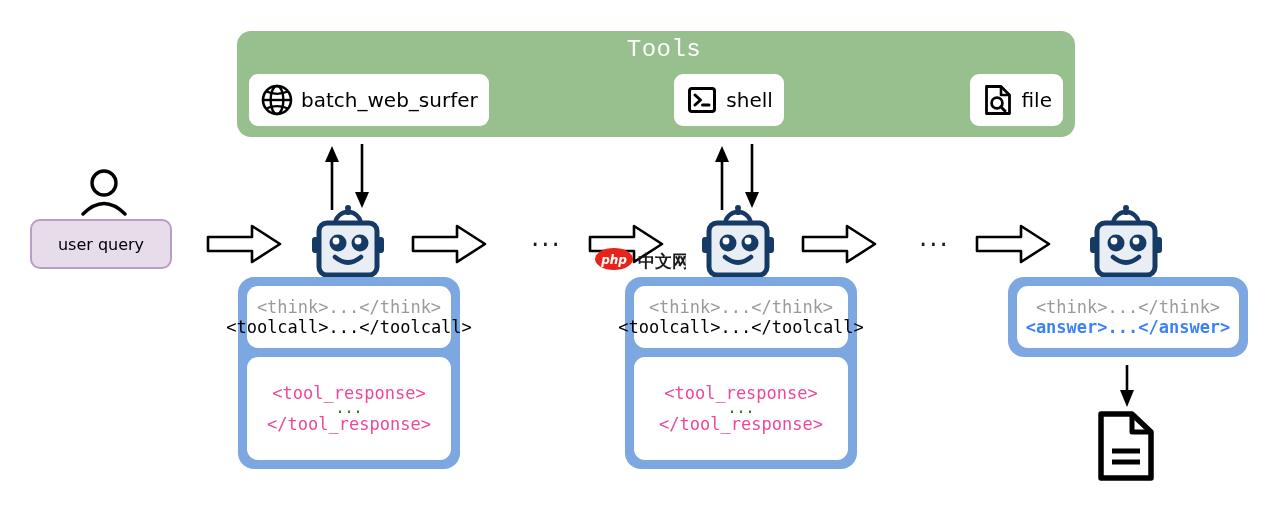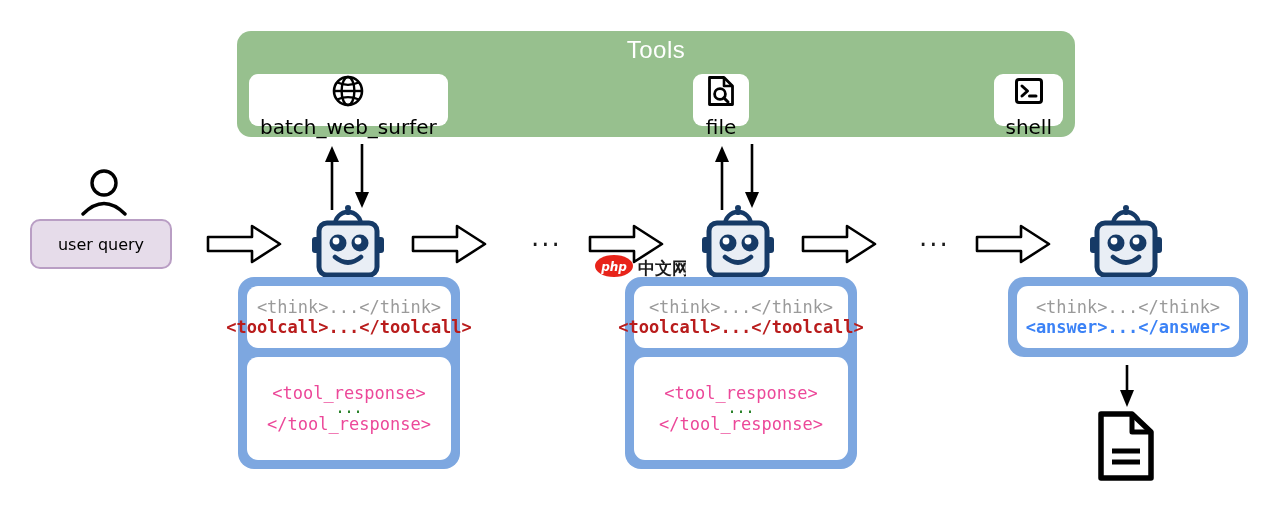--- a/index.html
+++ b/index.html
@@ -25,46 +25,46 @@
     top: 31px;
     width: 838px;
     height: 106px;
     background: #97c08e;
     border-radius: 14px;
     box-sizing: border-box;
   }
   .tools-title {
     position: absolute;
     top: 5px;
-    left: 0;
+    left: 8px;
     width: 100%;
     text-align: center;
     color: #ffffff;
     font-size: 24px;
     letter-spacing: 0.5px;
-    font-family: Liberation Sans, sans-serif;
+    font-family: Liberation Mono, monospace;
   }
   .tools-row {
     position: absolute;
     left: 12px;
     right: 12px;
     top: 43px;
     height: 52px;
     display: flex;
     flex-direction: row;
     align-items: center;
     justify-content: space-between;
     gap: 9px;
   }
   .tool-chip {
     background: #ffffff;
     border-radius: 9px;
     height: 52px;
     display: flex;
-    flex-direction: column;
+    flex-direction: row;
     align-items: center;
     padding: 0 11px;
     gap: 7px;
     box-sizing: border-box;
   }
   .tool-label {
     font-size: 20px;
     color: #000000;
     white-space: nowrap;
     font-family: "DejaVu Sans", sans-serif;
@@ -155,21 +155,21 @@
     justify-content: center;
     box-sizing: border-box;
   }
   .code-line {
     font-size: 17px;
     line-height: 1.18;
     white-space: nowrap;
     font-family: "DejaVu Sans Mono", monospace;
   }
   .c-think  { color: #9a9a9a; }
-  .c-tool   { color: #b91c1c; font-weight: bold; }
+  .c-tool   { color: #000000; }
   .c-resp   { color: #ec4899; }
   .c-answer { color: #3b82f6; font-weight: bold; }
   .dots-line {
     font-size: 15px;
     line-height: 0.75;
     color: #1a7a1a;
     font-family: "DejaVu Sans Mono", monospace;
   }
 
   
@@ -181,21 +181,21 @@
   .doc-icon {
     position: absolute;
     width: 62px;
     height: 72px;
   }
 
   
   .watermark {
     position: absolute;
     left: 594px;
-    top: 252px;
+    top: 245px;
     width: 92px;
     height: 26px;
     pointer-events: none;
   }
 </style>
 </head>
 <body>
 
 <div id="canvas">
 
@@ -213,38 +213,38 @@
             <path d="M6.2 25.4 Q17 21 27.8 25.4" fill="none" stroke="#000" stroke-width="2.2"></path>
           </svg>
         </span>
         <span class="tool-label">batch_web_surfer</span>
       </div>
 
 
       <div class="tool-chip">
         <span class="tool-icon">
           <svg viewBox="0 0 34 34" width="34" height="34">
+            <rect x="4.5" y="5.5" width="25" height="23" rx="2.5" fill="none" stroke="#000" stroke-width="3"></rect>
+            <path d="M10 12 L15.5 17 L10 22" fill="none" stroke="#000" stroke-width="3" stroke-linecap="round" stroke-linejoin="round"></path>
+            <line x1="17.5" y1="22" x2="24" y2="22" stroke="#000" stroke-width="3" stroke-linecap="round"></line>
+          </svg>
+        </span>
+        <span class="tool-label">shell</span>
+      </div>
+
+      <div class="tool-chip">
+        <span class="tool-icon">
+          <svg viewBox="0 0 34 34" width="34" height="34">
             <path d="M5.5 3.5 h14.5 l8.5 8.5 v18.5 h-23 z" fill="none" stroke="#000" stroke-width="2.8" stroke-linejoin="round"></path>
             <path d="M20 3.5 v8.5 h8.5" fill="none" stroke="#000" stroke-width="2.6" stroke-linejoin="round"></path>
             <circle cx="16" cy="20" r="5.4" fill="none" stroke="#000" stroke-width="2.8"></circle>
             <line x1="19.8" y1="23.8" x2="24" y2="28" stroke="#000" stroke-width="3" stroke-linecap="round"></line>
           </svg>
         </span>
         <span class="tool-label">file</span>
-      </div>
-
-      <div class="tool-chip">
-        <span class="tool-icon">
-          <svg viewBox="0 0 34 34" width="34" height="34">
-            <rect x="4.5" y="5.5" width="25" height="23" rx="2.5" fill="none" stroke="#000" stroke-width="3"></rect>
-            <path d="M10 12 L15.5 17 L10 22" fill="none" stroke="#000" stroke-width="3" stroke-linecap="round" stroke-linejoin="round"></path>
-            <line x1="17.5" y1="22" x2="24" y2="22" stroke="#000" stroke-width="3" stroke-linecap="round"></line>
-          </svg>
-        </span>
-        <span class="tool-label">shell</span>
       </div>
 
 
     </div>
   </div>
 
   <div class="user-figure">
     <svg viewBox="0 0 52 48" width="52" height="48">
       <circle cx="26" cy="15" r="12" fill="none" stroke="#000" stroke-width="3.4"></circle>
       <path d="M5 46 Q26 25 47 46" fill="none" stroke="#000" stroke-width="3.4" stroke-linecap="round"></path>

